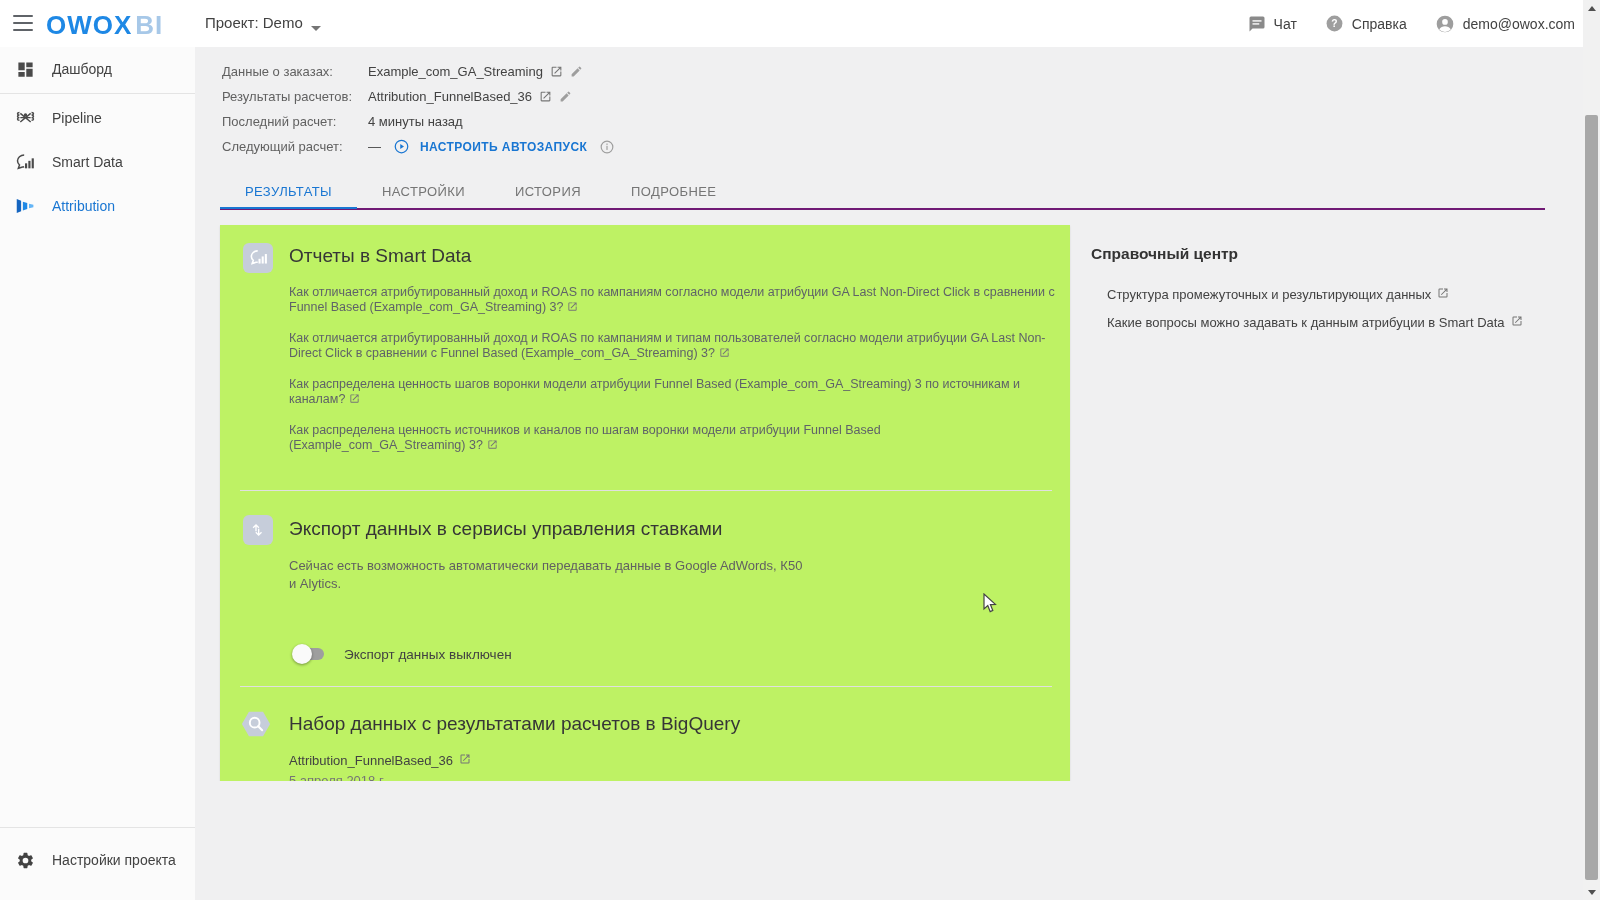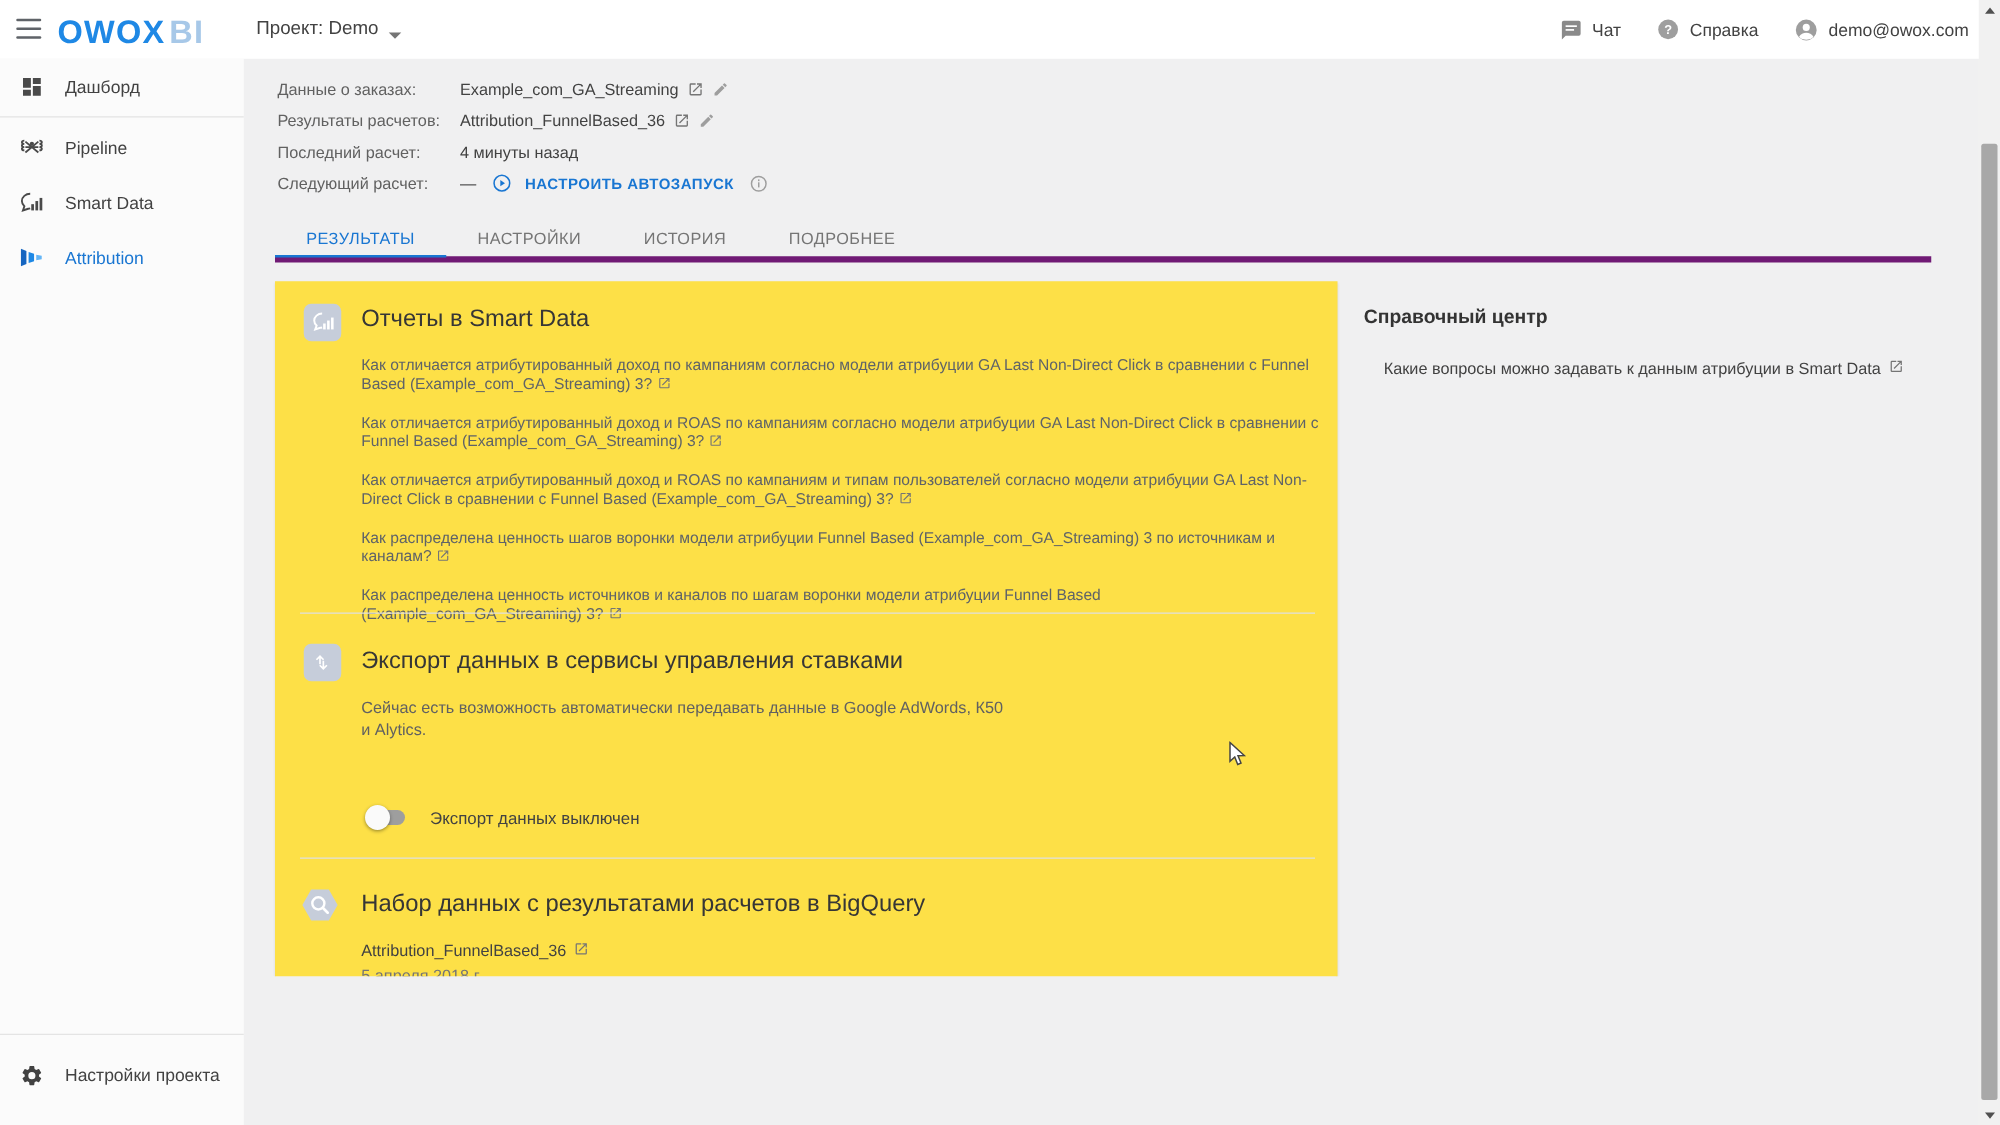--- a/index.html
+++ b/index.html
@@ -41,27 +41,27 @@
   .clipped-row { position:absolute; left:310px; top:-12px; display:flex; gap:8px; }
   .info-rows { position:absolute; left:27px; top:12px; }
   .info-row { display:flex; align-items:center; height:25px; font-size:13px; }
   .info-label { width:146px; color:#616161; }
   .info-value { color:#424242; display:flex; align-items:center; gap:7px; }
   .icon-btn { display:inline-flex; cursor:pointer; }
   .autorun-link { color:#1976d2; font-size:12px; letter-spacing:0.4px; font-weight:bold; cursor:pointer; margin-left:4px; }
   .dash { color:#424242; margin-right:6px; }
 
   
-  .tabs { position:absolute; left:25px; right:38px; top:128px; height:35px; display:flex; border-bottom:5px solid #701a75; }
+  .tabs { position:absolute; left:25px; right:38px; top:128px; height:35px; display:flex; border-bottom:2px solid #701a75; }
   .tab { padding:0 25px; display:flex; align-items:center; font-size:13px; letter-spacing:0.4px; color:#757575; cursor:pointer; position:relative; }
   .tab.active { color:#1976d2; }
   .tab.active::after { content:""; position:absolute; left:0; right:0; bottom:-1px; height:2px; background:#1976d2; }
 
   
-  .card { position:absolute; left:25px; top:178px; width:850px; height:615px; background:#fde047; box-shadow:0 1px 2px rgba(0,0,0,0.1); }
+  .card { position:absolute; left:25px; top:178px; width:850px; height:615px; background:#bef264; box-shadow:0 1px 2px rgba(0,0,0,0.1); }
   .section-icon { position:absolute; width:30px; height:30px; border-radius:6px; background:#c6cdda; display:flex; align-items:center; justify-content:center; }
   .section-title { position:absolute; left:69px; font-size:19px; color:#363636; }
   .questions { position:absolute; left:69px; top:60px; width:768px; }
   .question { font-size:12.5px; line-height:14.5px; color:#5f6368; margin-bottom:16px; cursor:pointer; }
   .question .ext { margin-left:4px; vertical-align:-1px; }
   .card-divider { position:absolute; left:20px; right:18px; height:1px; background:#e0e0e0; }
   .export-desc { position:absolute; left:69px; top:332px; width:522px; font-size:13px; line-height:17.5px; color:#616161; }
   .toggle-row { position:absolute; left:72px; top:422px; display:flex; align-items:flex-start; cursor:pointer; }
   .toggle { position:relative; width:34px; height:14px; margin-right:18px; }
   .toggle .track { position:absolute; left:4px; top:1px; width:28px; height:12px; border-radius:7px; background:#9e9e9e; }
@@ -287,26 +287,20 @@
             <path d="M11 2a8 7 0 0 0-8 7 8 7 0 0 0 2.4 5L4 18l5-1.6A8 7 0 0 0 11 16" fill="none" stroke="#fff" stroke-width="2"></path>
             <rect x="12" y="12" width="2.6" height="6" fill="#fff"></rect>
             <rect x="16" y="9" width="2.6" height="9" fill="#fff"></rect>
             <rect x="20" y="6" width="2.6" height="12" fill="#fff"></rect>
           </svg>
       </div>
       <div class="section-title" style="top:20px;">Отчеты в Smart Data</div>
 
       <div class="questions">
         <div class="question">
-          <span>Как отличается атрибутированный доход по кампаниям согласно модели атрибуции GA Last Non-Direct Click в сравнении с Funnel Based (Example_com_GA_Streaming) 3?</span><span class="ext"><svg width="11" height="11" viewBox="0 0 24 24" fill="#757575">
-                <path d="M19 19H5V5h7V3H5a2 2 0 0 0-2 2v14a2 2 0 0 0 2 2h14a2 2 0 0 0 2-2v-7h-2v7z"></path>
-                <path d="M14 3v2h3.59l-9.83 9.83 1.41 1.41L19 6.41V10h2V3h-7z"></path>
-              </svg></span>
-        </div>
-        <div class="question">
           <span>Как отличается атрибутированный доход и ROAS по кампаниям согласно модели атрибуции GA Last Non-Direct Click в сравнении с Funnel Based (Example_com_GA_Streaming) 3?</span><span class="ext"><svg width="11" height="11" viewBox="0 0 24 24" fill="#757575">
                 <path d="M19 19H5V5h7V3H5a2 2 0 0 0-2 2v14a2 2 0 0 0 2 2h14a2 2 0 0 0 2-2v-7h-2v7z"></path>
                 <path d="M14 3v2h3.59l-9.83 9.83 1.41 1.41L19 6.41V10h2V3h-7z"></path>
               </svg></span>
         </div>
         <div class="question">
           <span>Как отличается атрибутированный доход и ROAS по кампаниям и типам пользователей согласно модели атрибуции GA Last Non-Direct Click в сравнении с Funnel Based (Example_com_GA_Streaming) 3?</span><span class="ext"><svg width="11" height="11" viewBox="0 0 24 24" fill="#757575">
                 <path d="M19 19H5V5h7V3H5a2 2 0 0 0-2 2v14a2 2 0 0 0 2 2h14a2 2 0 0 0 2-2v-7h-2v7z"></path>
                 <path d="M14 3v2h3.59l-9.83 9.83 1.41 1.41L19 6.41V10h2V3h-7z"></path>
               </svg></span>
@@ -361,20 +355,27 @@
               <path d="M19 19H5V5h7V3H5a2 2 0 0 0-2 2v14a2 2 0 0 0 2 2h14a2 2 0 0 0 2-2v-7h-2v7z"></path>
               <path d="M14 3v2h3.59l-9.83 9.83 1.41 1.41L19 6.41V10h2V3h-7z"></path>
             </svg></span>
       </div>
       <div class="bq-date">5 апреля 2018 г.</div>
     </div>
 
     <div class="help-center">
       <div class="help-title">Справочный центр</div>
       <div class="help-link">
+        <span>Структура промежуточных и результирующих данных</span>
+        <span><svg width="12" height="12" viewBox="0 0 24 24" fill="#757575">
+              <path d="M19 19H5V5h7V3H5a2 2 0 0 0-2 2v14a2 2 0 0 0 2 2h14a2 2 0 0 0 2-2v-7h-2v7z"></path>
+              <path d="M14 3v2h3.59l-9.83 9.83 1.41 1.41L19 6.41V10h2V3h-7z"></path>
+            </svg></span>
+      </div>
+      <div class="help-link">
         <span>Какие вопросы можно задавать к данным атрибуции в Smart Data</span>
         <span><svg width="12" height="12" viewBox="0 0 24 24" fill="#757575">
               <path d="M19 19H5V5h7V3H5a2 2 0 0 0-2 2v14a2 2 0 0 0 2 2h14a2 2 0 0 0 2-2v-7h-2v7z"></path>
               <path d="M14 3v2h3.59l-9.83 9.83 1.41 1.41L19 6.41V10h2V3h-7z"></path>
             </svg></span>
       </div>
     </div>
   </div>
 
   <div class="scrollbar">

